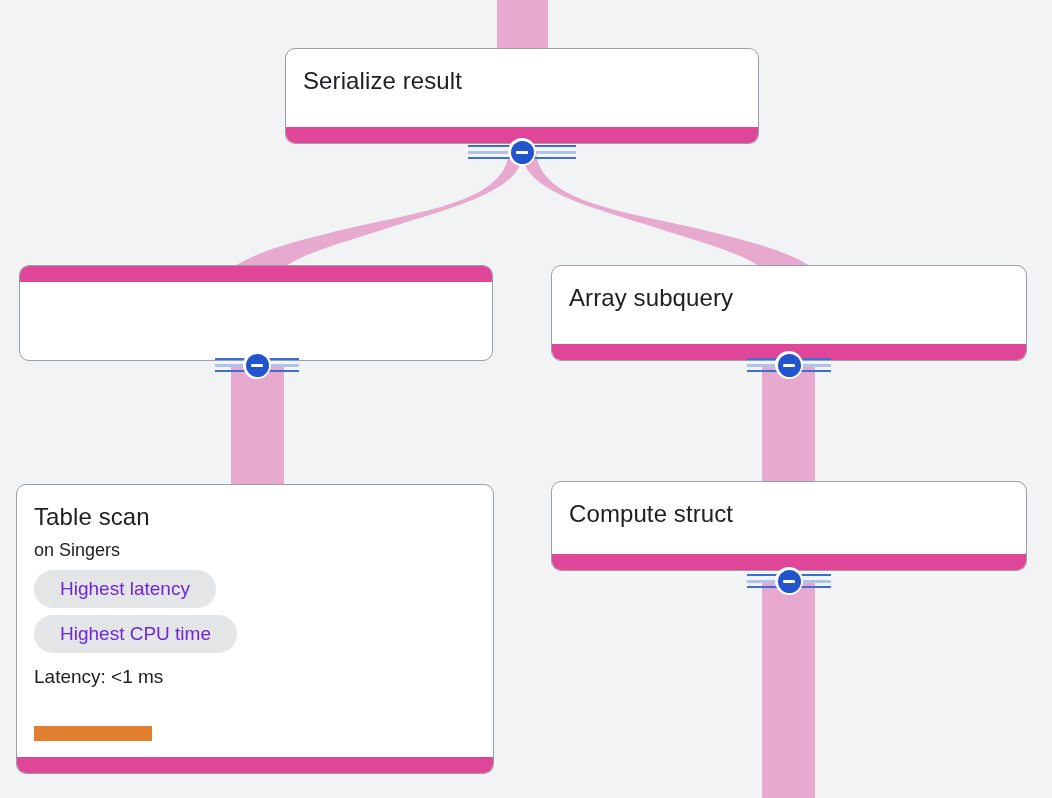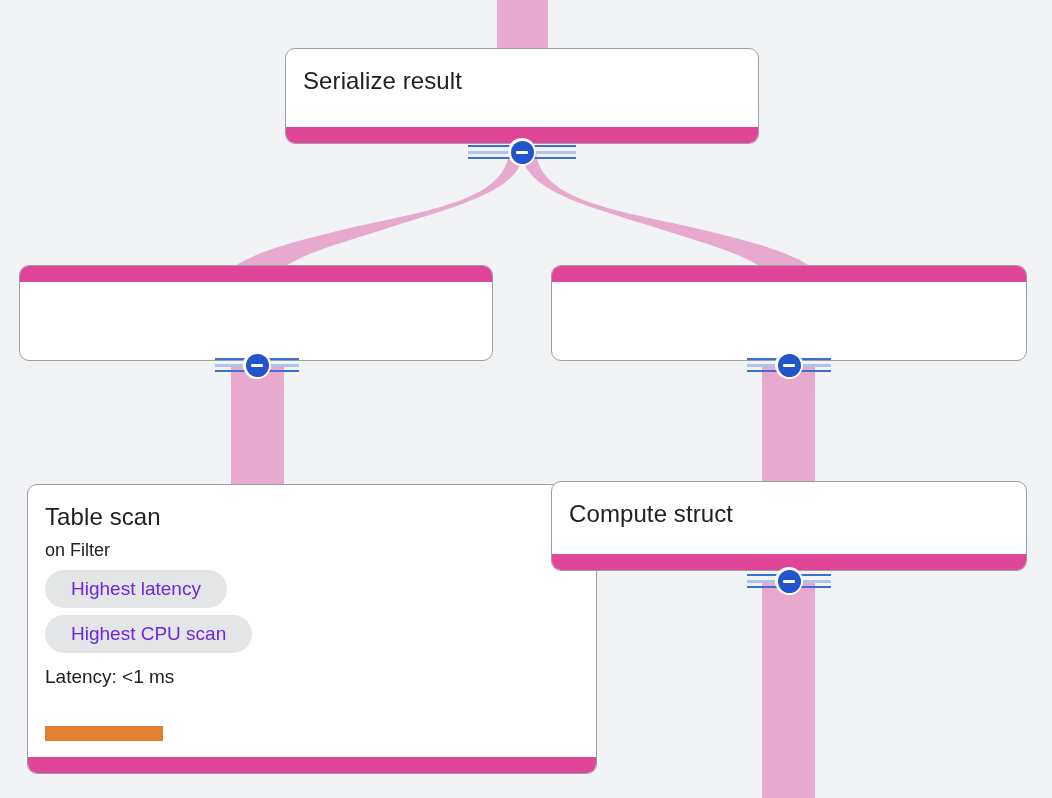--- a/index.html
+++ b/index.html
@@ -205,43 +205,46 @@
       <i></i>
     </div>
     <div class="knob">
       <div class="disc">
           <span></span>
         </div>
     </div>
   </div>
 
   <div class="node" style="left:551px; top:265px; width:476px; height:96px;">
+    <div class="node-body">
+      <div class="node-title">Array subquery</div>
+    </div>
     <div class="node-footer"></div>
   </div>
 
   <div class="collapse" style="left:789px; top:365px;">
     <div class="rail">
       <i></i>
       <i class="pale"></i>
       <i></i>
     </div>
     <div class="knob">
       <div class="disc">
           <span></span>
         </div>
     </div>
   </div>
 
-  <div class="node" style="left:16px; top:484px; width:570px; height:290px;margin-left:11px;">
+  <div class="node" style="left:16px; top:484px; width:478px; height:290px;">
     <div class="node-body">
       <div class="node-title">Table scan</div>
-      <div class="node-subtitle">on Filter</div>
+      <div class="node-subtitle">on Singers</div>
       <div class="chips">
         <div class="chip">Highest latency</div>
-        <div class="chip">Highest CPU scan</div>
+        <div class="chip">Highest CPU time</div>
       </div>
       <div class="metrics">
         <div class="metric" style="width:212px;gap:31px;">
           <div class="metric-label">Latency: &lt;1 ms</div>
           <div class="metric-bar" style="width:118px;"></div>
         </div>
       </div>
     </div>
     <div class="node-footer"></div>
   </div>

